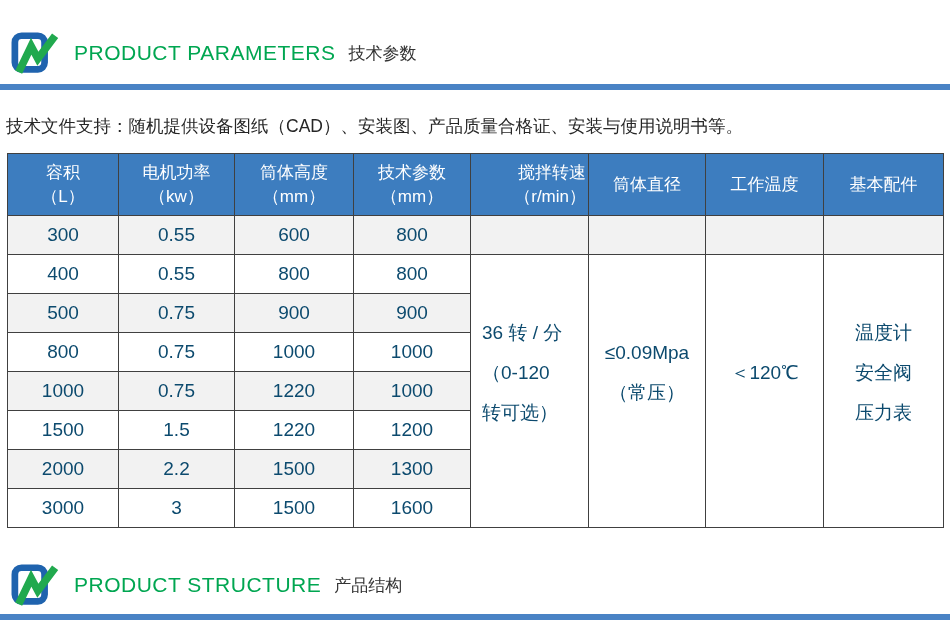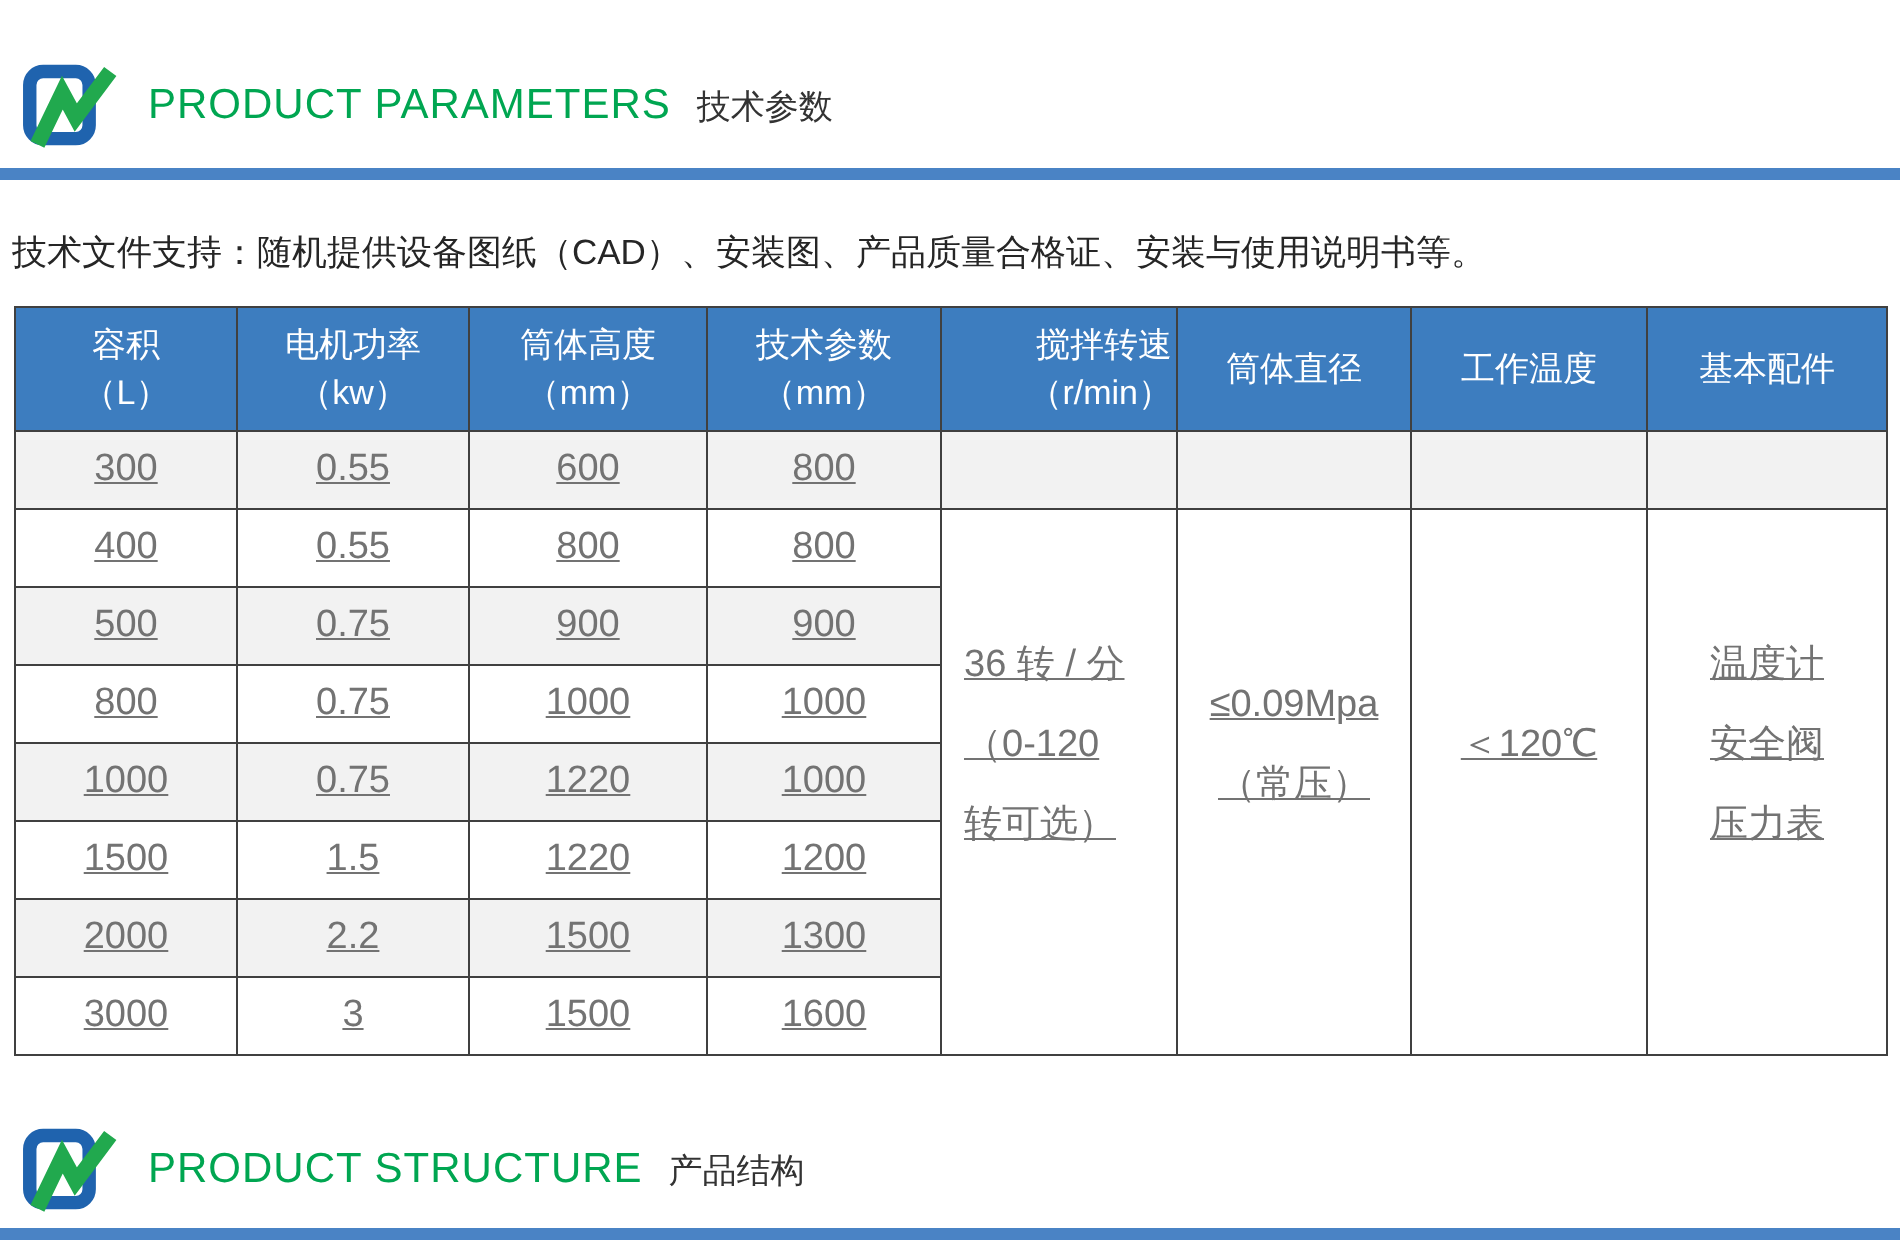--- a/index.html
+++ b/index.html
@@ -68,25 +68,24 @@
     vertical-align: middle;
     padding: 0 2px;
   }
   .params thead th .hl { display: block; line-height: 24px; }
   .params thead th .hl:empty { display: none; }
   .params thead th.left-head { text-align: right; padding-left: 7px; }
 
   .params tbody tr { height: 39px; }
   .params tbody td {
     font-size: 19px;
-    color: #737373;
+    color: #0c4a6e;
     text-align: center;
     vertical-align: middle;
     background: #ffffff;
-    text-decoration: underline;
   }
   .params tbody tr.odd td { background: #f2f2f2; }
 
   .params td.merged {
     background: #ffffff !important;
     vertical-align: middle;
     padding-bottom: 36px;
   }
   .params td.merged .mline { display: block; line-height: 40px; }
   .params td.merged.speed { text-align: left; padding-left: 11px; }

